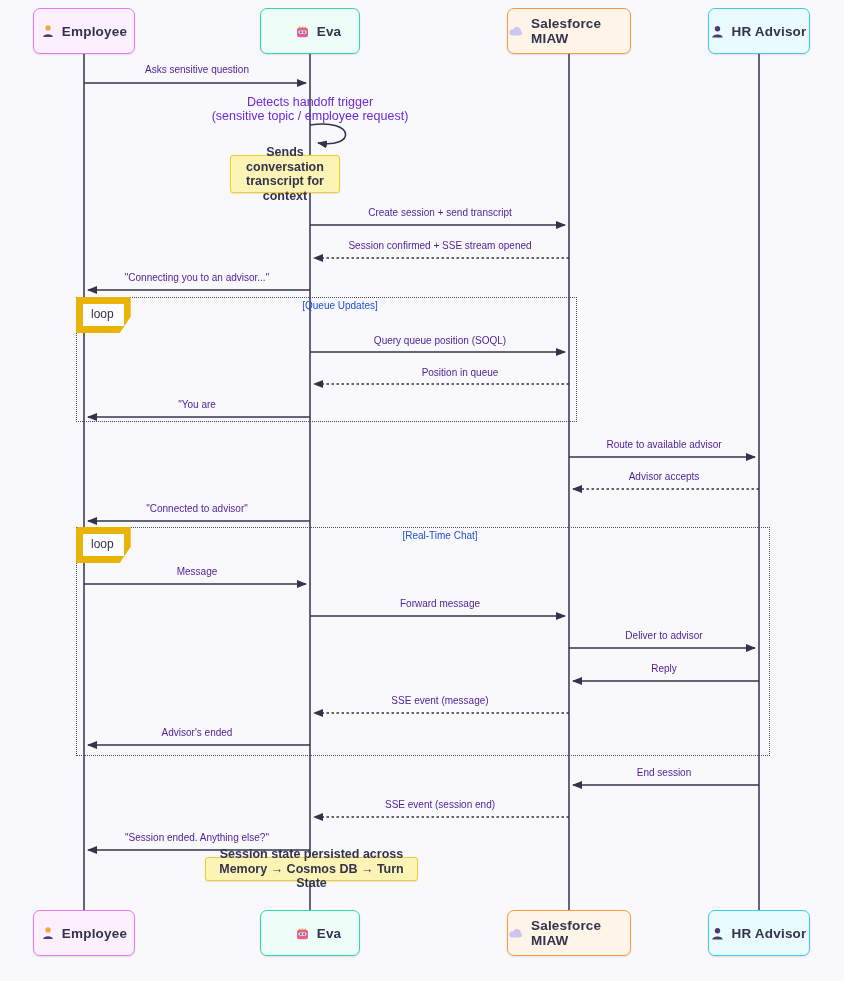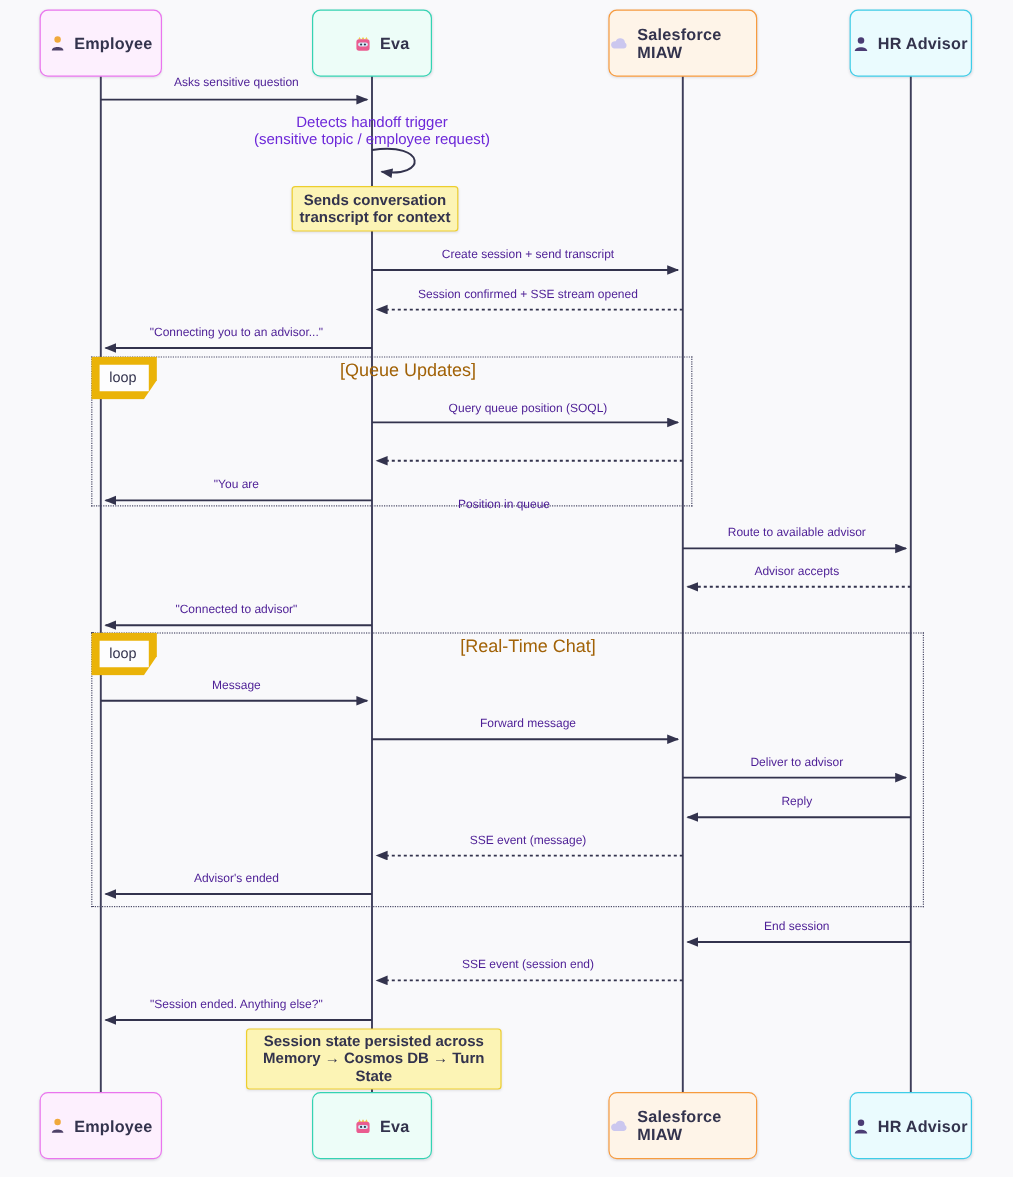--- a/index.html
+++ b/index.html
@@ -5,21 +5,21 @@
   html,body{margin:0;padding:0;}
   body{
     width:844px;height:981px;position:relative;overflow:hidden;
     background:#F9F9FB;
     font-family:"Liberation Sans", sans-serif;
     color:#33334D;
   }
   .stage{position:absolute;left:0;top:0;width:844px;height:981px;}
   svg.wires{position:absolute;left:0;top:0;}
   .actor{
-    position:absolute;height:56px;box-sizing:border-box;
+    position:absolute;height:46px;box-sizing:border-box;
     border:1.5px solid;border-radius:7px;
     display:flex;align-items:center;justify-content:center;
     font-size:13.5px;font-weight:600;letter-spacing:.2px;
     box-shadow:0 1px 2px rgba(40,40,70,.12);
   }
   .actor .aicon{display:inline-flex;margin-right:7px;align-items:center;}
   .actor.employee{border-color:#EA75EE;background:#FDF0FE;}
   .actor.eva{border-color:#34D3B2;background:#EDFDF8;padding-left:16px;}
   .actor.miaw{border-color:#F79B3E;background:#FEF4E8;}
   .actor.hr{border-color:#3ECDE8;background:#EAFBFE;}
@@ -38,21 +38,21 @@
   .loopbadge{
     position:absolute;box-sizing:border-box;
     background:#FDFDFE;border:7px solid #eab308;
     font-size:12px;color:#33334D;
     padding:3px 10px 5px 8px;
     clip-path:polygon(0 0,100% 0,100% 55%,80% 100%,0 100%);
     border-radius:2px 0 0 0;
   }
   .looptitle{
     position:absolute;transform:translateX(-50%);
-    font-size:15px;color:#a16207;white-space:nowrap;
+    font-size:10px;color:#1d4ed8;white-space:nowrap;
   }
   .note{
     position:absolute;box-sizing:border-box;
     background:#FCF4B5;border:1.5px solid #EDCE2E;border-radius:3px;
     font-size:12.5px;font-weight:bold;line-height:14.5px;
     display:flex;flex-direction:column;align-items:center;justify-content:center;
     text-align:center;color:#33334D;
     box-shadow:0 1px 2px rgba(40,40,70,.10);
   }
 </style>
@@ -105,40 +105,40 @@
 
   <div class="msg" style="left:197px;top:63px;">Asks sensitive question</div>
   <div class="msg2" style="left:310px;top:96px;">
     <div>Detects handoff trigger</div>
     <div>(sensitive topic / employee request)</div>
   </div>
   <div class="msg" style="left:440px;top:206px;">Create session + send transcript</div>
   <div class="msg" style="left:440px;top:239px;">Session confirmed + SSE stream opened</div>
   <div class="msg" style="left:197px;top:271px;">"Connecting you to an advisor..."</div>
   <div class="msg" style="left:440px;top:334px;">Query queue position (SOQL)</div>
-  <div class="msg" style="left:420px;top:366px;margin-top:48px;">Position in queue</div>
+  <div class="msg" style="left:460px;top:366px;">Position in queue</div>
   <div class="msg" style="left:197px;top:398px;">"You are</div>
   <div class="msg" style="left:664px;top:438px;">Route to available advisor</div>
   <div class="msg" style="left:664px;top:470px;">Advisor accepts</div>
   <div class="msg" style="left:197px;top:502px;">"Connected to advisor"</div>
   <div class="msg" style="left:197px;top:565px;">Message</div>
   <div class="msg" style="left:440px;top:597px;">Forward message</div>
   <div class="msg" style="left:664px;top:629px;">Deliver to advisor</div>
   <div class="msg" style="left:664px;top:662px;">Reply</div>
   <div class="msg" style="left:440px;top:694px;">SSE event (message)</div>
   <div class="msg" style="left:197px;top:726px;">Advisor's ended</div>
   <div class="msg" style="left:664px;top:766px;">End session</div>
   <div class="msg" style="left:440px;top:798px;">SSE event (session end)</div>
   <div class="msg" style="left:197px;top:831px;">"Session ended. Anything else?"</div>
 
-  <div class="note" style="left:243px;top:155px;width:139px;height:38px;">
+  <div class="note" style="left:230px;top:155px;width:110px;height:38px;">
     <div>Sends conversation</div>
     <div>transcript for context</div>
   </div>
-  <div class="note" style="left:205px;top:857px;width:213px;height:51px;">
+  <div class="note" style="left:205px;top:857px;width:213px;height:24px;">
     <div>Session state persisted across</div>
     <div>Memory → Cosmos DB → Turn State</div>
   </div>
 
   <div class="actor employee" style="left:33px;top:8px;width:102px;">
     <span class="aicon">
       <svg width="14" height="14" viewBox="0 0 14 14">
           <circle cx="7" cy="4" r="2.7" fill="#F0A93C"></circle>
           <path d="M2.2 13 C2.2 9.2 11.8 9.2 11.8 13 Z" fill="#4E4168"></path>
         </svg>

